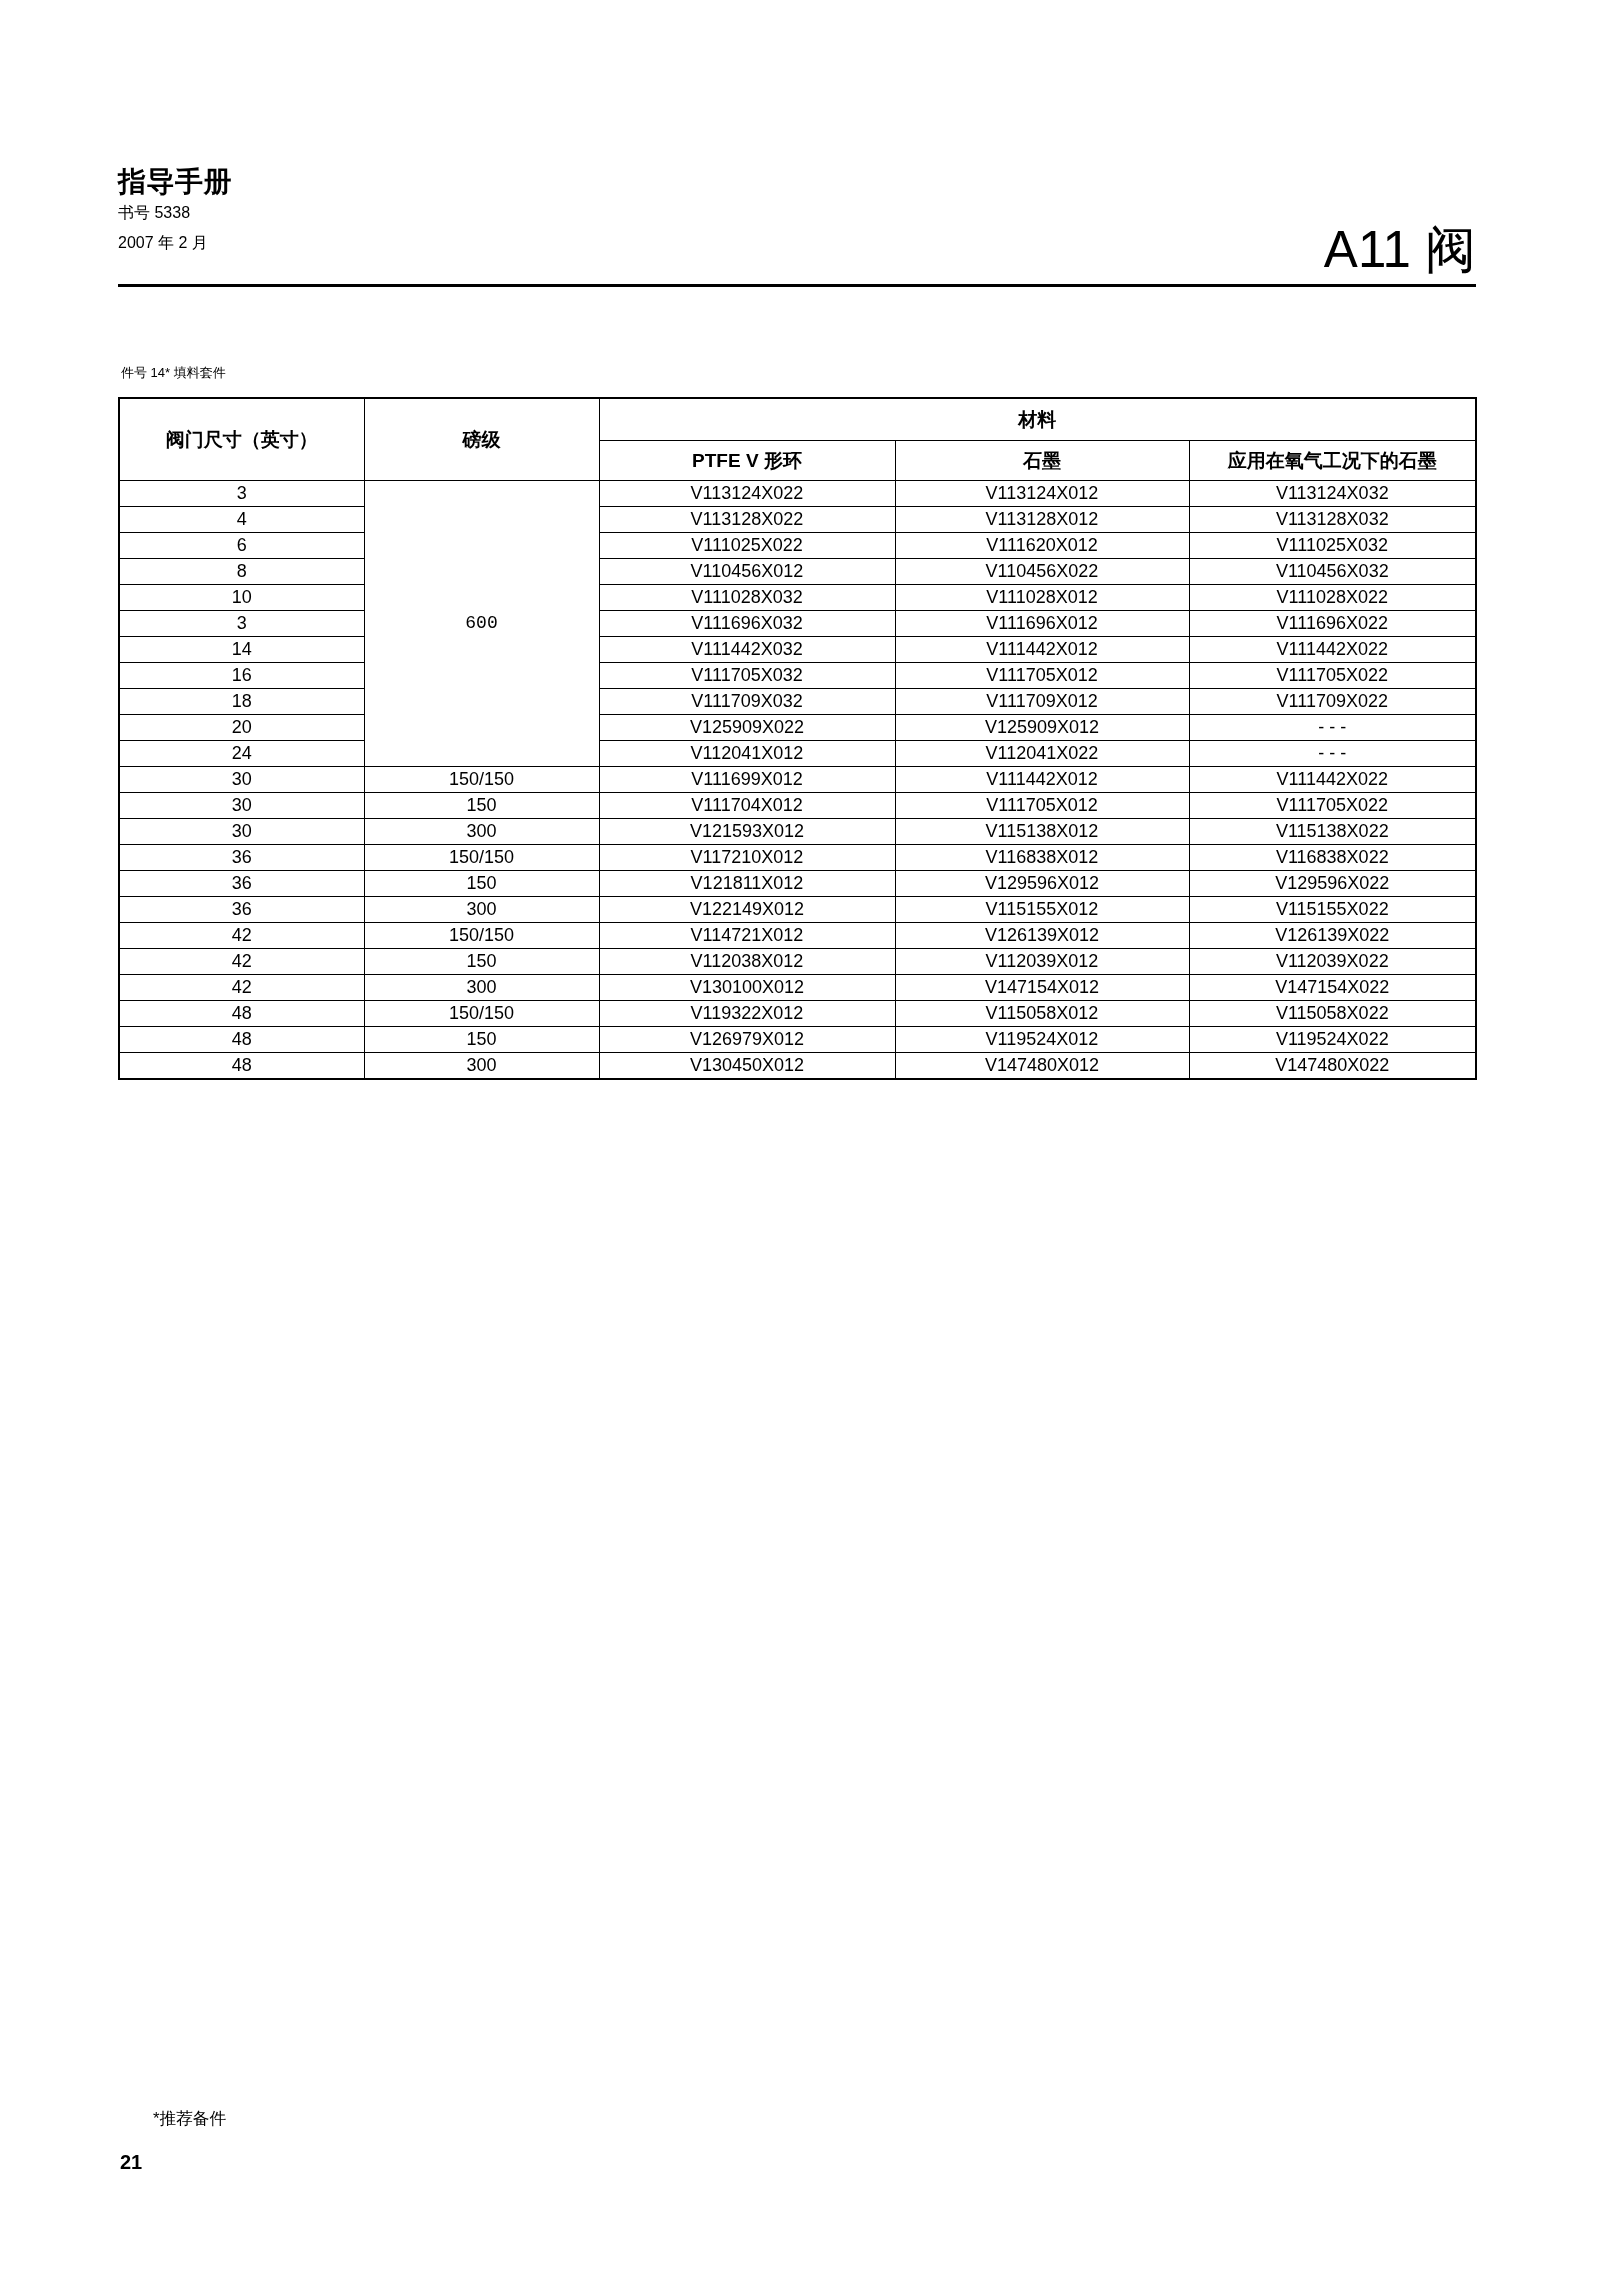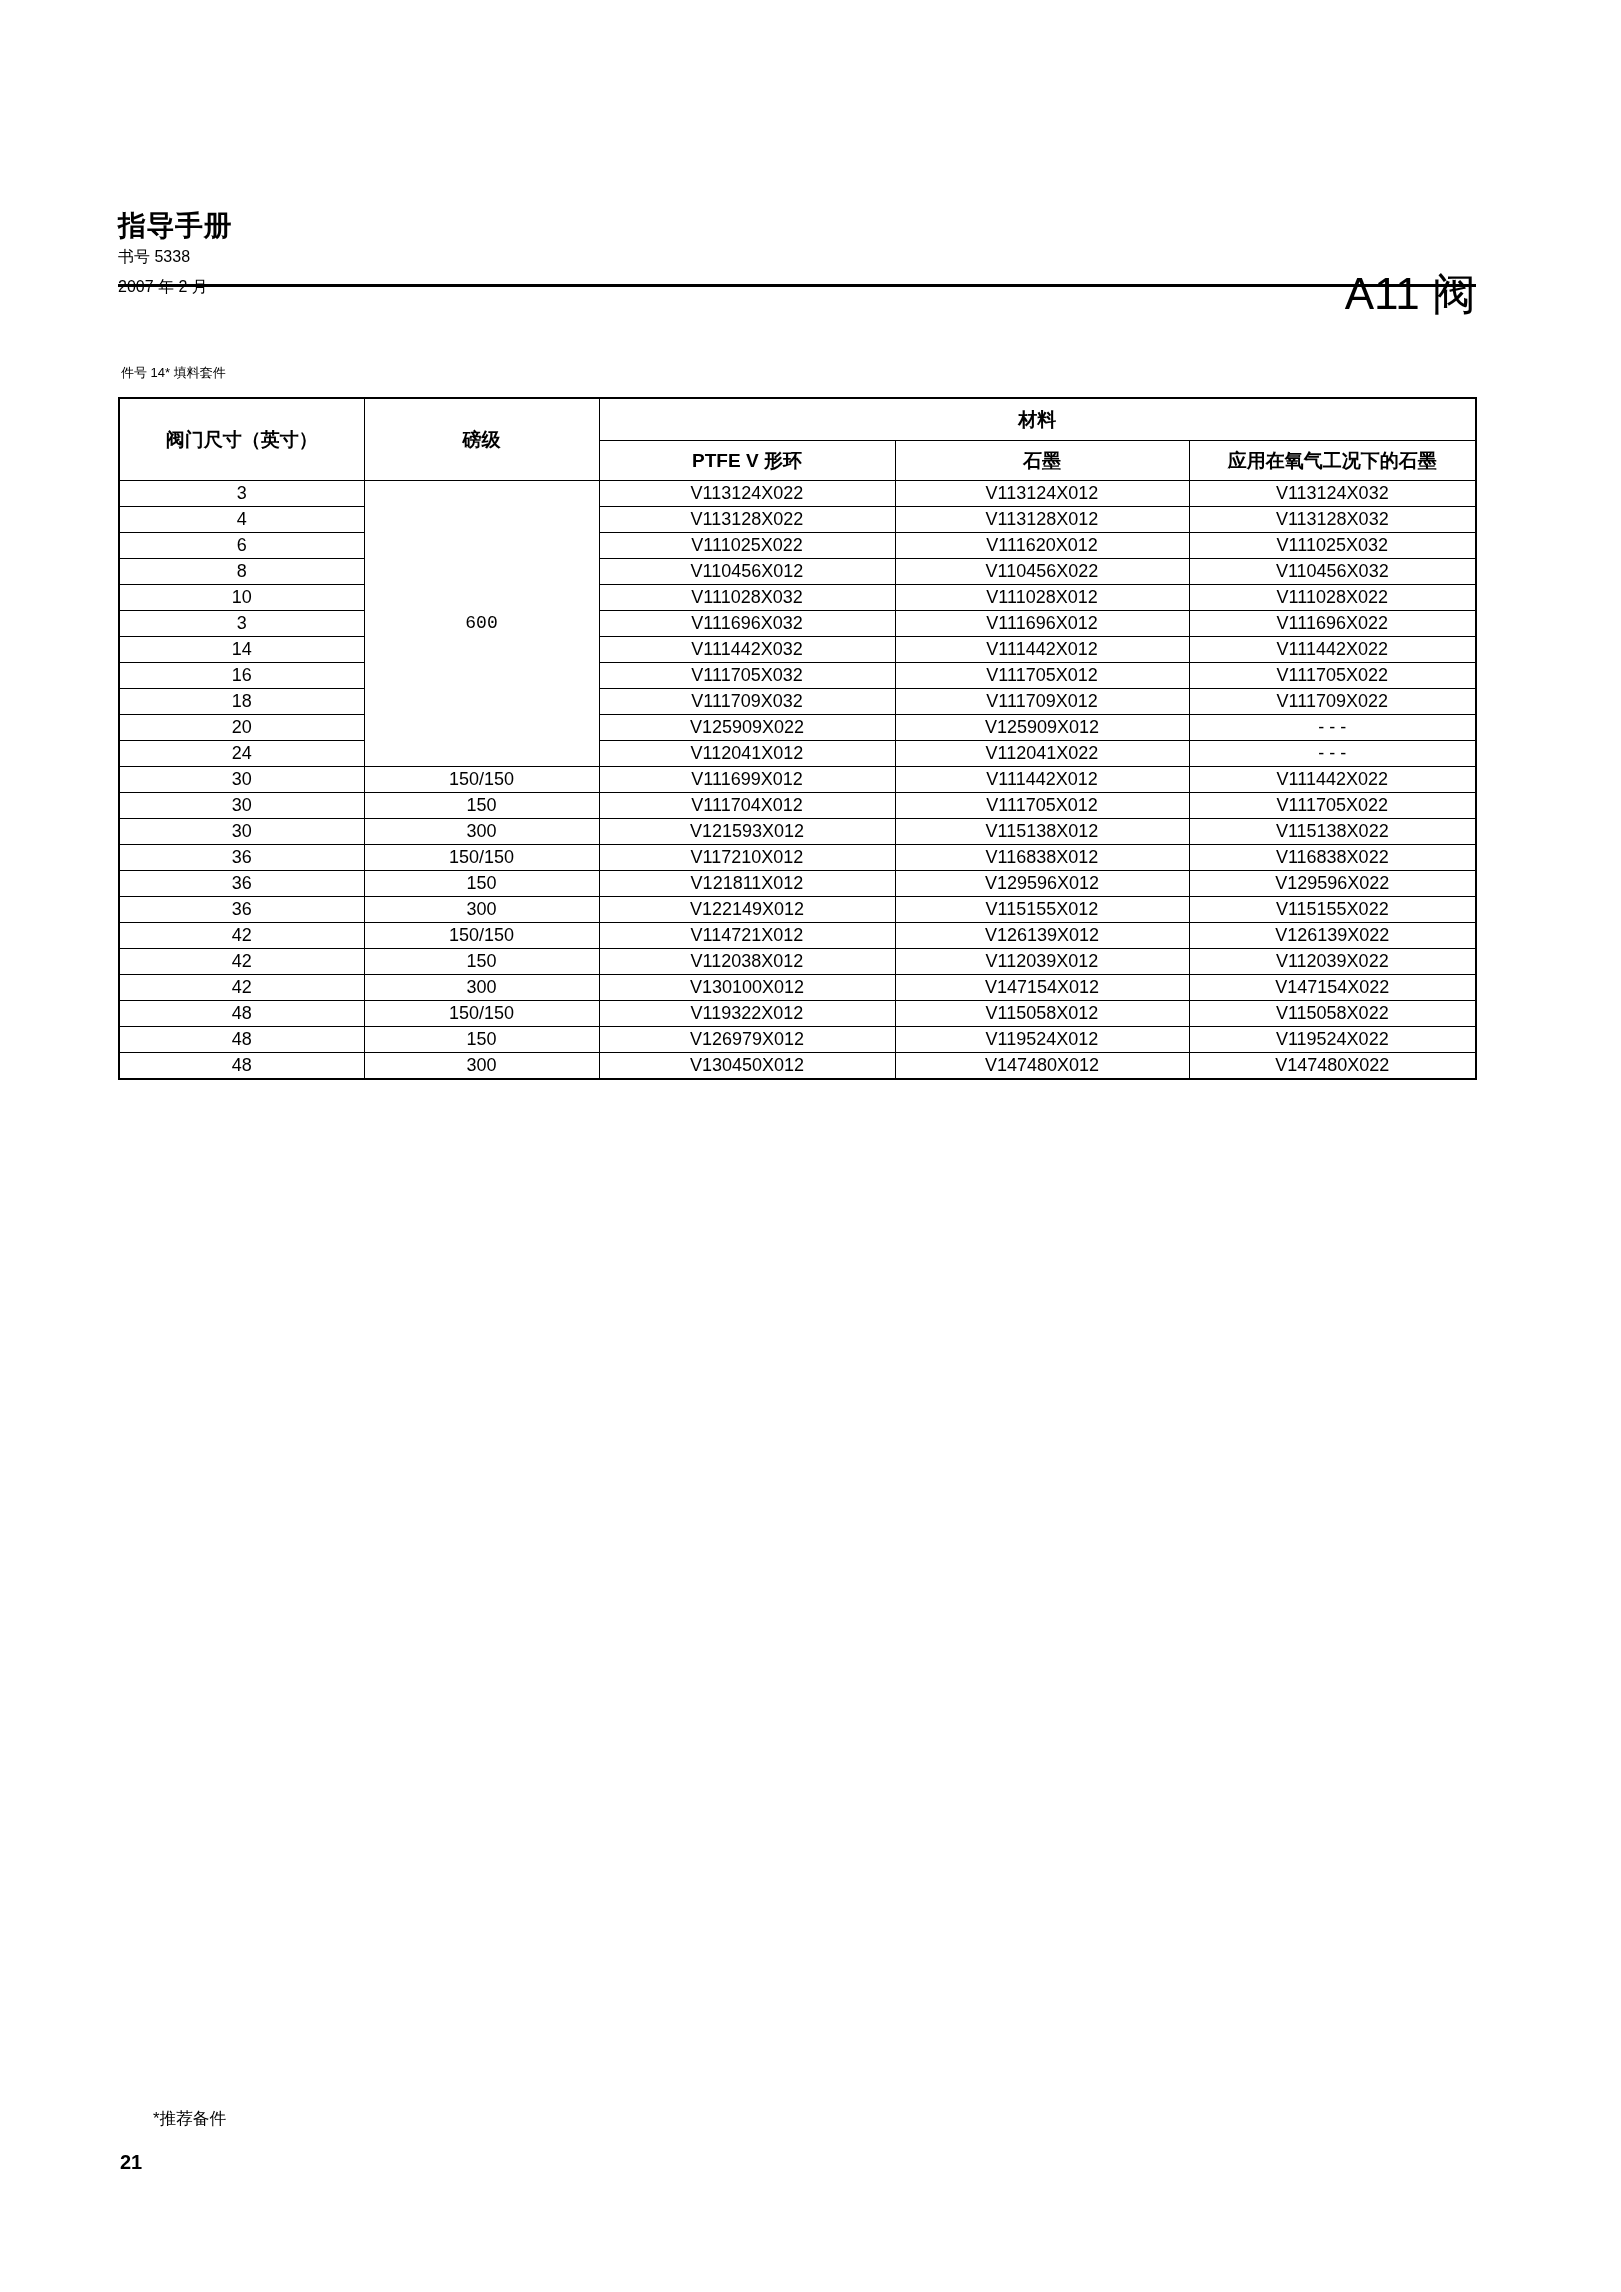--- a/index.html
+++ b/index.html
@@ -23,21 +23,20 @@
     height: 2293px;
   }
 
   
   .header {
     position: absolute;
     left: 118px;
     top: 165px;
     width: 1358px;
     height: 113px;
-    margin-top: 44px;
   }
   .header-left {
     position: absolute;
     left: 0;
     top: 0;
   }
   .doc-title {
     font-size: 28px;
     font-weight: bold;
     line-height: 33px;
@@ -47,21 +46,21 @@
   .doc-sub {
     font-size: 16px;
     line-height: 30px;
     white-space: nowrap;
     font-weight: normal;
   }
   .header-right {
     position: absolute;
     right: 0;
     bottom: 5.9px;
-    font-size: 44px;
+    font-size: 51px;
     line-height: 45px;
     white-space: nowrap;
     font-weight: normal;
   }
   .header-rule {
     position: absolute;
     left: 118px;
     top: 284px;
     width: 1358px;
     height: 2.9px;

